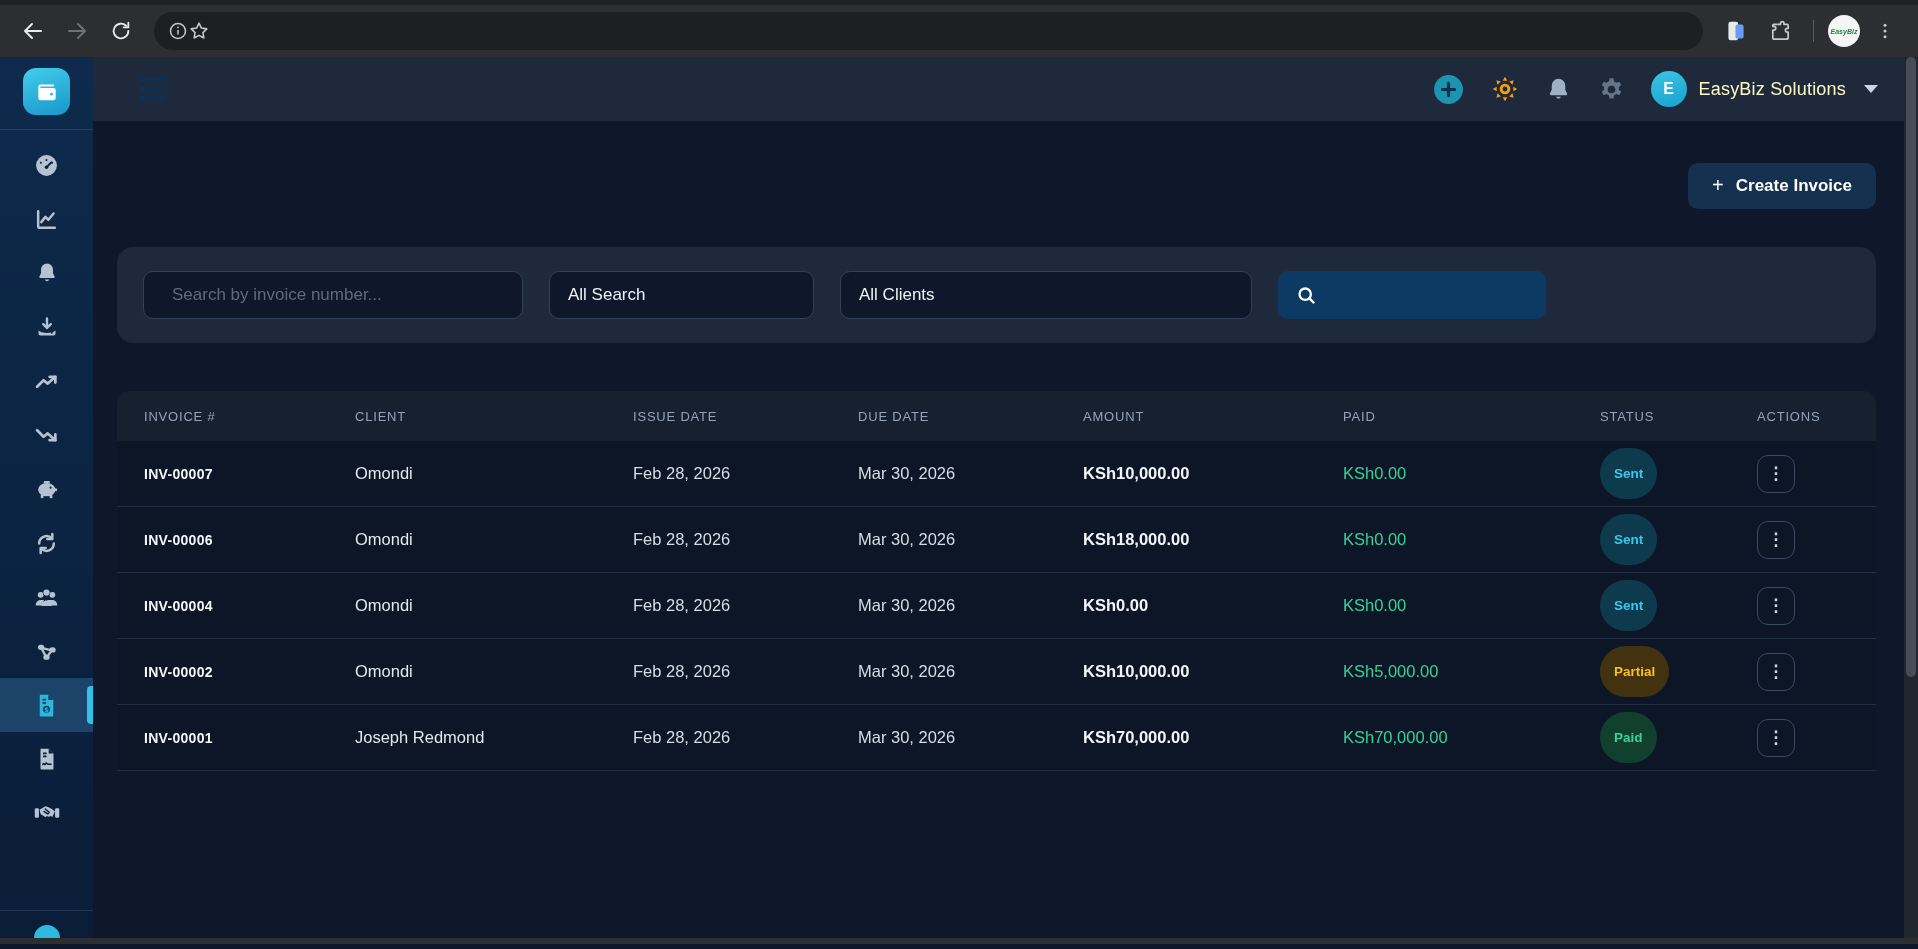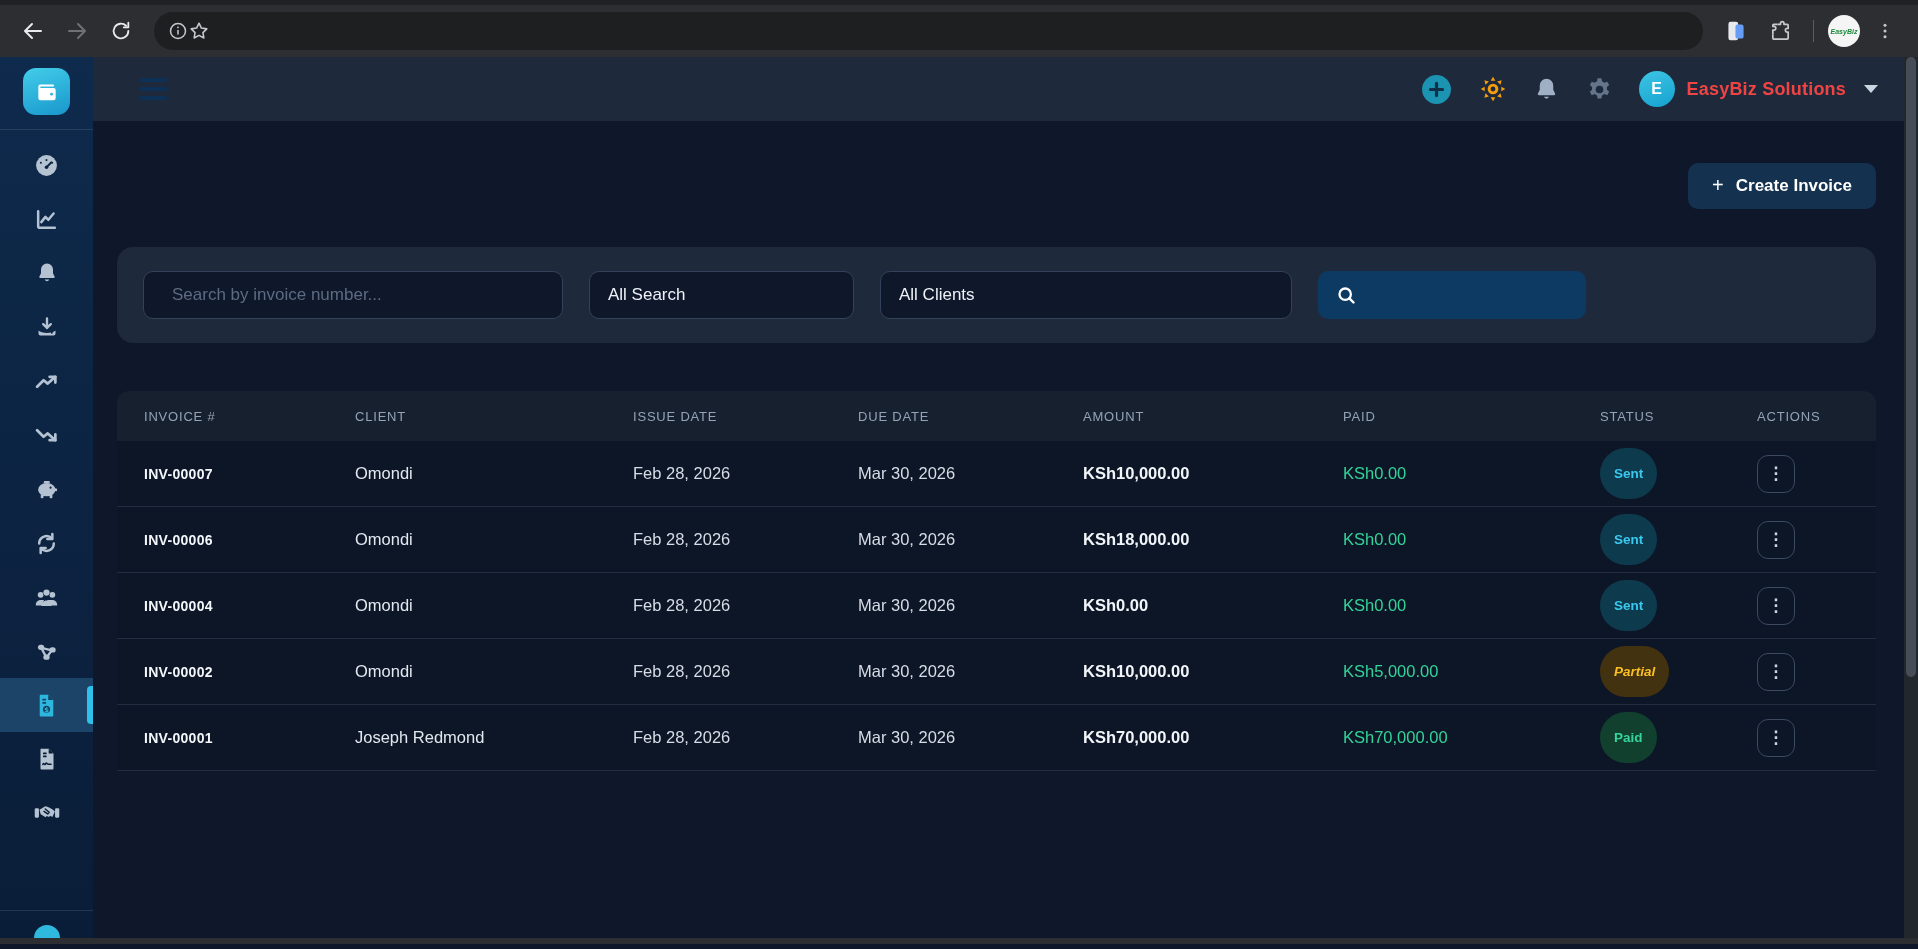--- a/index.html
+++ b/index.html
@@ -33,56 +33,56 @@
 
   
   .main { flex:1; display:flex; flex-direction:column; background:#0f172a; min-width:0; }
   .topbar { height:64px; background:#1e293b; display:flex; align-items:center; padding:0 26px 0 46px; flex:none; }
   .hamburger { width:28px; display:flex; flex-direction:column; gap:5px; cursor:pointer; }
   .hamburger i { display:block; height:4px; border-radius:2px; background:#0d3057; }
   .topbar-right { margin-left:auto; display:flex; align-items:center; gap:26px; }
   .tb-icon { display:flex; align-items:center; justify-content:center; cursor:pointer; }
   .user-chip { display:flex; align-items:center; gap:12px; cursor:pointer; }
   .user-avatar { width:36px; height:36px; border-radius:50%; background:linear-gradient(160deg,#3ec5e5,#14a2cf); color:#fff; font-weight:700; font-size:16px; display:flex; align-items:center; justify-content:center; }
-  .user-name { color:#ef4444; font-size:18px; font-weight:700; letter-spacing:.2px; }
+  .user-name { color:#fef9c3; font-size:18px; font-weight:400; letter-spacing:.2px; }
   .caret-down { width:0; height:0; border-left:7px solid transparent; border-right:7px solid transparent; border-top:8px solid #cbd5e1; margin-left:6px; }
 
   .content { padding:28px 28px 0 24px; flex:1; }
 
   .page-head { display:flex; align-items:flex-start; }
   .page-title { color:#f1f5f9; font-size:35px; font-weight:700; letter-spacing:.3px; }
   .page-sub { color:#8fa0b5; font-size:19px; margin-top:10px; }
   .create-btn { margin-left:auto; margin-top:14px; background:#14314f; border:none; color:#fff; font-size:17px; font-weight:700;
     height:46px; padding:0 24px; border-radius:10px; display:flex; align-items:center; gap:12px; cursor:pointer; font-family:inherit; }
   .plus-glyph { font-size:20px; font-weight:400; position:relative; top:-1px; }
 
   
   .filter-card { margin-top:38px; background:#1e293b; border-radius:16px; padding:24px 26px; display:flex; gap:26px; align-items:center; }
   .f-input { height:48px; background:#0f172a; border:1px solid #33415a; border-radius:10px; color:#e2e8f0; font-size:17px; padding:0 18px; font-family:inherit; }
   .f-input::placeholder { color:#5d6b82; }
-  .f-search { width:420px;padding-left:28px; }
+  .f-search { width:380px;padding-left:28px; }
   .f-select { display:flex; align-items:center; color:#eef2f7; font-size:17px; }
   .f-status { width:265px; }
   .f-clients { width:412px; }
   .search-btn { width:268px; height:48px; background:#0d3a63; border:none; border-radius:10px; display:flex; align-items:center; padding:0 18px; cursor:pointer; }
 
   
   .table-card { margin-top:48px; background:#0d1626; border-radius:12px 12px 0 0; overflow:hidden; }
   .t-grid { display:grid; grid-template-columns:211px 278px 225px 225px 260px 257px 157px 1fr; align-items:center; padding-left:27px; }
   .t-head { background:#16202f; height:50px; }
   .t-head div { color:#94a3b8; font-size:13px; font-weight:400; letter-spacing:.8px; }
   .t-row { height:66px; border-bottom:1px solid #212d40; background:#0d1626; }
   .cell-invoice { color:#f4f7fa; font-size:14px; font-weight:700; letter-spacing:.3px; }
   .cell-client { color:#e2e8f0; font-size:16.5px; }
   .cell-date { color:#d6dde7; font-size:16.5px; }
   .cell-amount { color:#f1f5f9; font-size:16.5px; font-weight:600; }
   .cell-paid { color:#34d399; font-size:16.5px; }
   .badge { display:inline-block; padding:18px 14px; border-radius:999px; font-size:13.5px; font-weight:700; }
   .badge-sent { background:#0e3a4e; color:#3cc8ee; }
-  .badge-partial { background:#43320f; color:#fbbf24;font-style:italic; }
+  .badge-partial { background:#43320f; color:#fbbf24; }
   .badge-paid { background:#11402f; color:#36d39f; }
   .actions-btn { width:38px; height:38px; border:1px solid #3b4a60; background:transparent; border-radius:11px; color:#cbd5e1;
     font-size:17px; font-weight:700; cursor:pointer; display:flex; align-items:center; justify-content:center; line-height:1; }
 
   
   .scrollbar { width:14px; background:#22262d; flex:none; position:relative; }
   .scrollbar .thumb { position:absolute; top:0; left:2px; width:10px; height:620px; border-radius:5px; background:#474d57; }
 
   svg { display:block; }
 </style>

